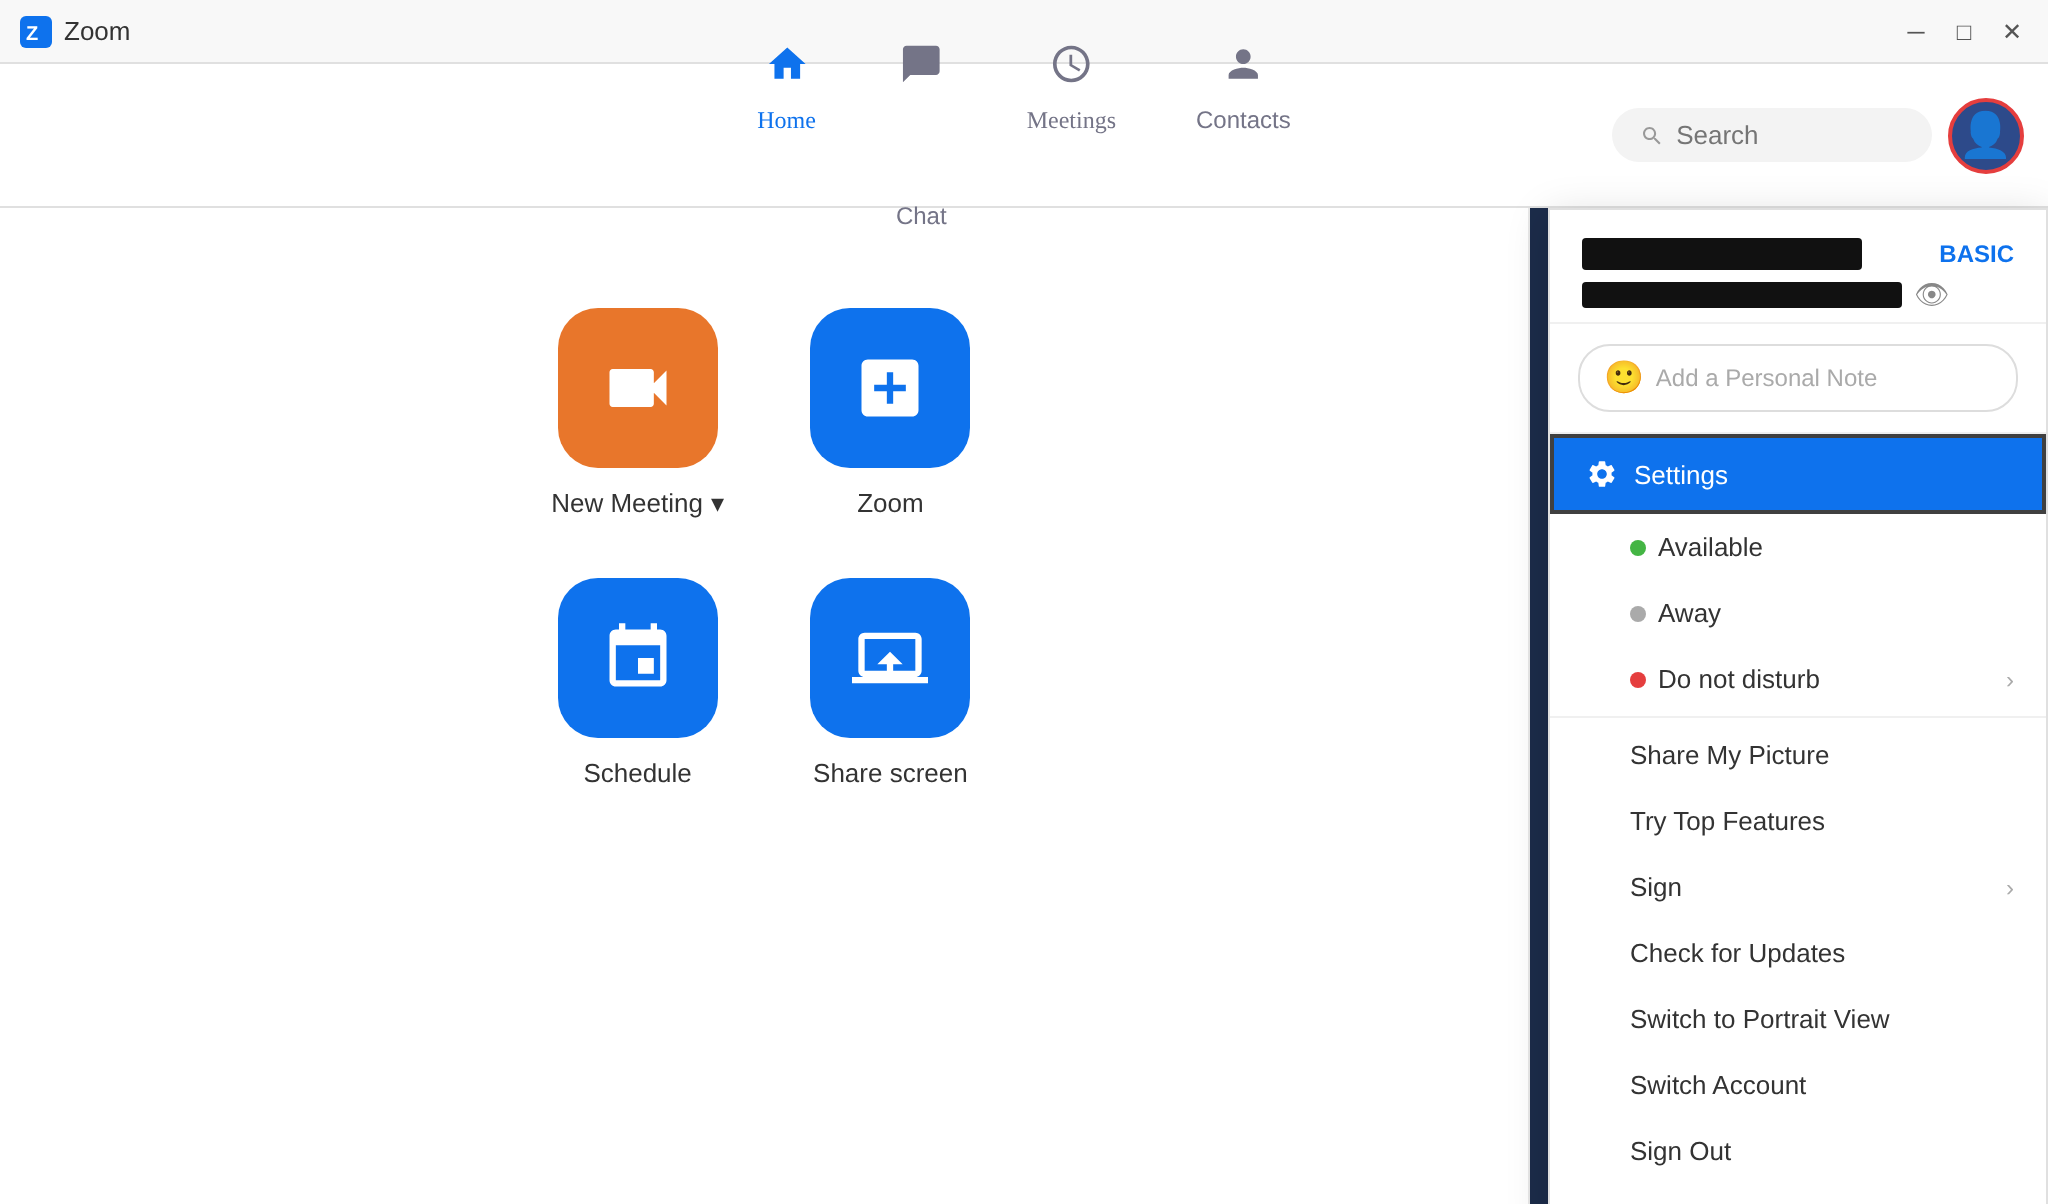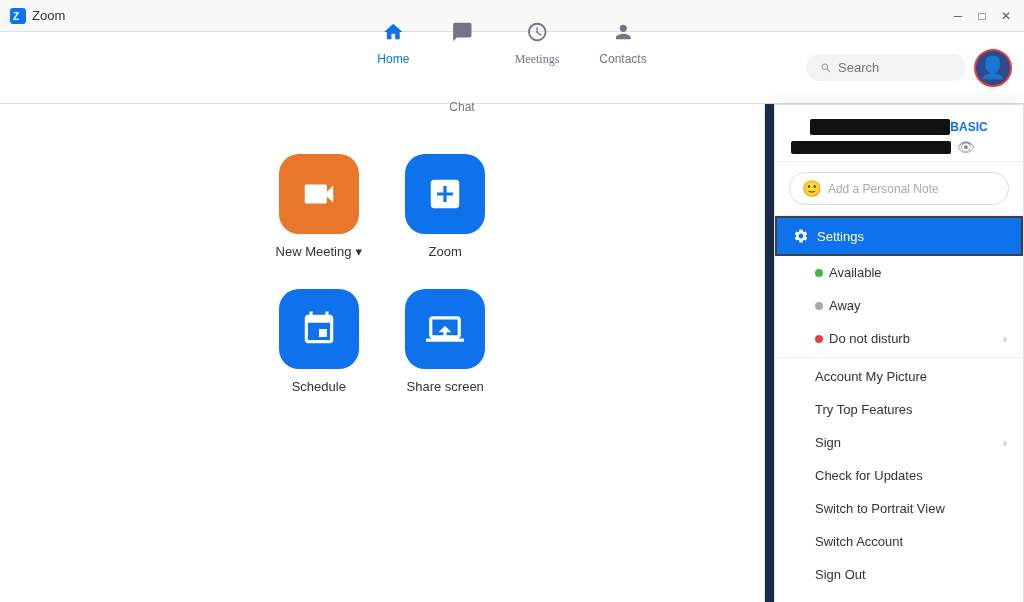--- a/index.html
+++ b/index.html
@@ -67,21 +67,21 @@
       display: flex;
       flex-direction: column;
       align-items: center;
       gap: 4px;
       padding: 8px 20px;
       cursor: pointer;
       color: #747487;
       font-size: 12px;
       text-decoration: none;
     }
-    .nav-tab.active { color: #0e72ed; }
+    .nav-tab.active { color: #0e72ed; font-family: Liberation Serif, serif; }
     .nav-tab .tab-icon {
       font-size: 20px;
     }
     .nav-right {
       position: absolute;
       right: 12px;
       display: flex;
       align-items: center;
       gap: 8px;
     }
@@ -219,21 +219,21 @@
     }
     .dropdown-header {
       padding: 14px 16px 6px;
       border-bottom: 1px solid #f0f0f0;
     }
     .dropdown-name {
       font-weight: bold;
       font-size: 14px;
       color: #111;
       display: flex;
-      justify-content: center;
+      justify-content: space-between;
       align-items: center;
       margin-bottom: 4px;
     }
     .dropdown-name .basic-badge {
       color: #0e72ed;
       font-size: 12px;
       font-weight: bold;
     }
     .dropdown-email-row {
       display: flex;
@@ -475,21 +475,21 @@
     <span><span class="status-dot gray"></span><span>Away</span></span>
   </div>
   <div class="menu-item">
     <span><span class="status-dot red"></span><span>Do not disturb</span></span>
     <span class="chevron-right">›</span>
   </div>
 
   <div class="menu-divider"></div>
 
   <div class="menu-item">
-    <span>Account My Picture</span>
+    <span>Share My Picture</span>
   </div>
   <div class="menu-item">
     <span>Try Top Features</span>
   </div>
   <div class="menu-item">
     <span>Sign</span>
     <span class="chevron-right">›</span>
   </div>
   <div class="menu-item">
     <span>Check for Updates</span>

